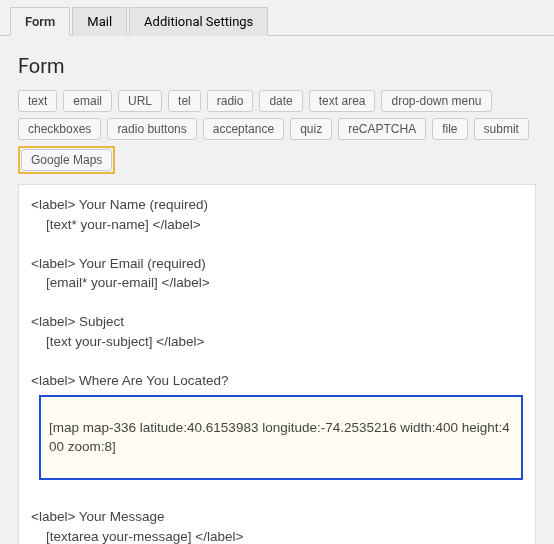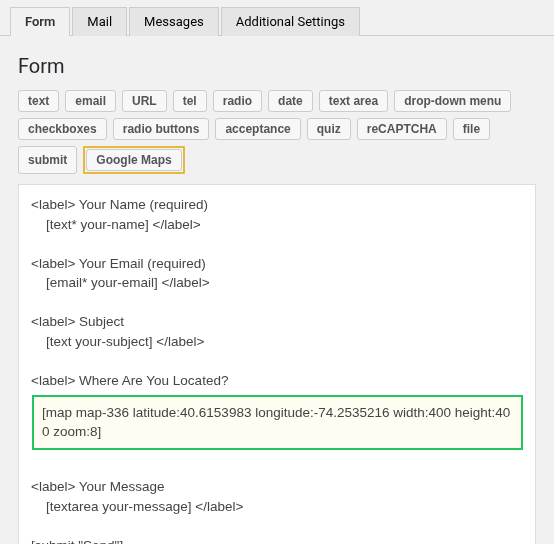--- a/index.html
+++ b/index.html
@@ -54,21 +54,20 @@
     margin-bottom: 10px;
   }
   .tag-btn {
     border: 1px solid #ccc;
     background: #f7f7f7;
     color: #555;
     padding: 3px 9px;
     font-size: 12px;
     border-radius: 3px;
     cursor: pointer;
-    font-weight: bold;
   }
   .highlight-wrap {
     display: inline-block;
     border: 2px solid #e8b73e;
     border-radius: 1px;
     padding: 1px;
   }
   .highlight-wrap .tag-btn {
     margin: 0;
   }
@@ -79,35 +78,34 @@
     font-size: 13.5px;
     color: #444;
     padding: 10px 12px;
     line-height: 1.45;
     white-space: pre;
     overflow: hidden;
     height: 450px;
   }
   .code-highlight {
     display: block;
-    border: 2px solid #22c55e;
+    border: 2px solid #1d4ed8;
     background: #fffcf2;
-    padding: 6px 8px;
-    margin: 4px 0 8px 1px;
+    padding: 21px 8px;
+    margin: 4px 0 8px 8px;
     white-space: pre-wrap;
     word-break: break-all;
   }
 </style>
 </head>
 <body>
 
 <div class="tabs">
   <div class="tab active">Form</div>
   <div class="tab">Mail</div>
-  <div class="tab">Messages</div>
   <div class="tab">Additional Settings</div>
 </div>
 
 <div class="panel">
   <h2>Form</h2>
 
   <div class="tag-buttons">
     <button class="tag-btn">text</button>
     <button class="tag-btn">email</button>
     <button class="tag-btn">URL</button>

